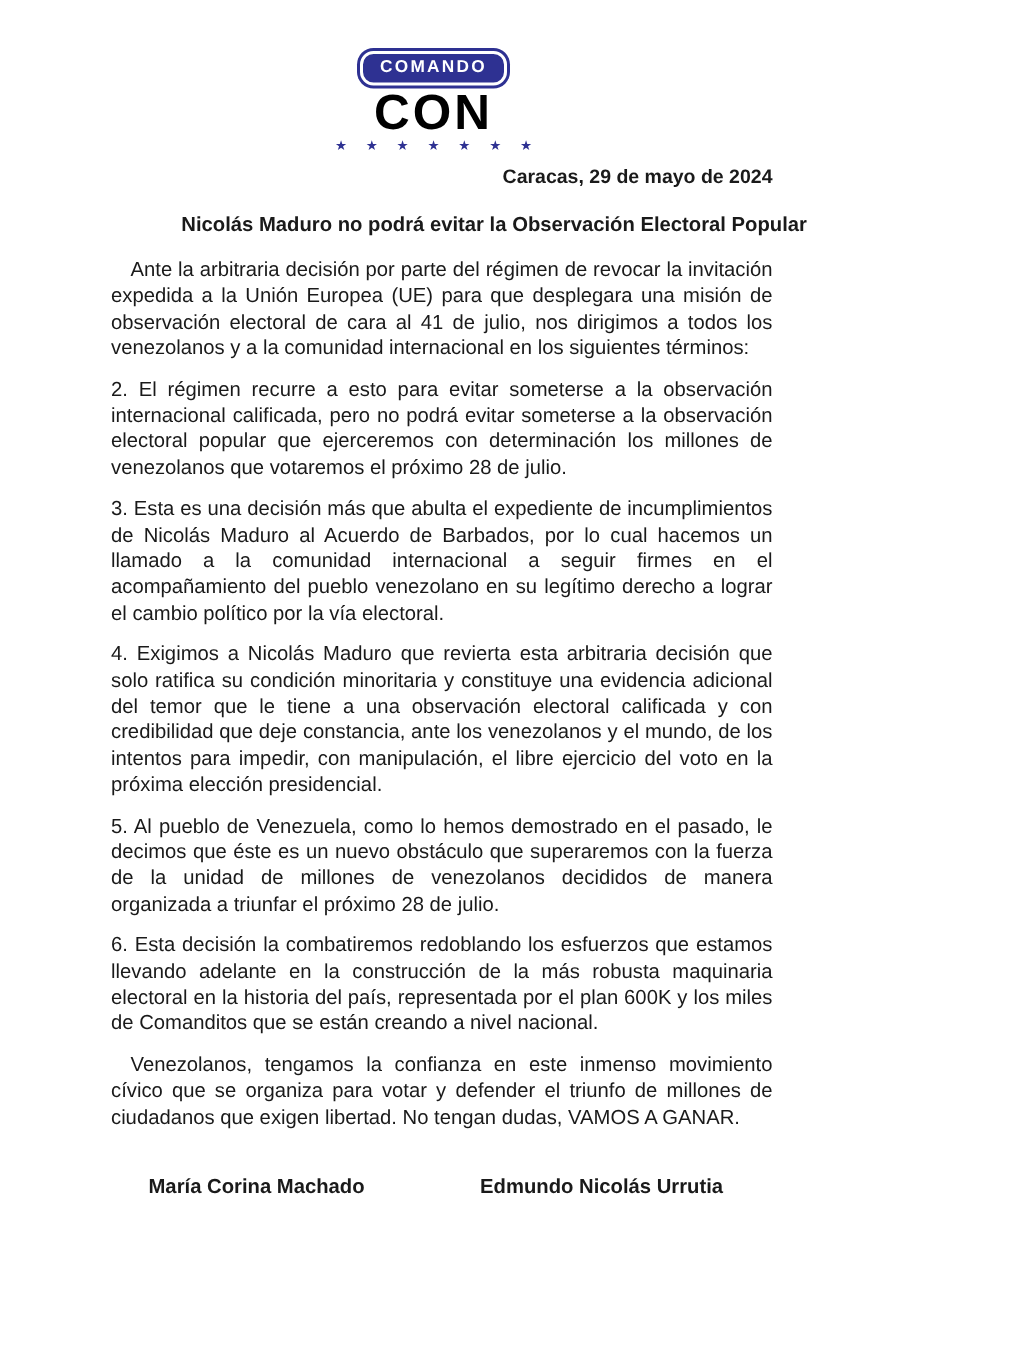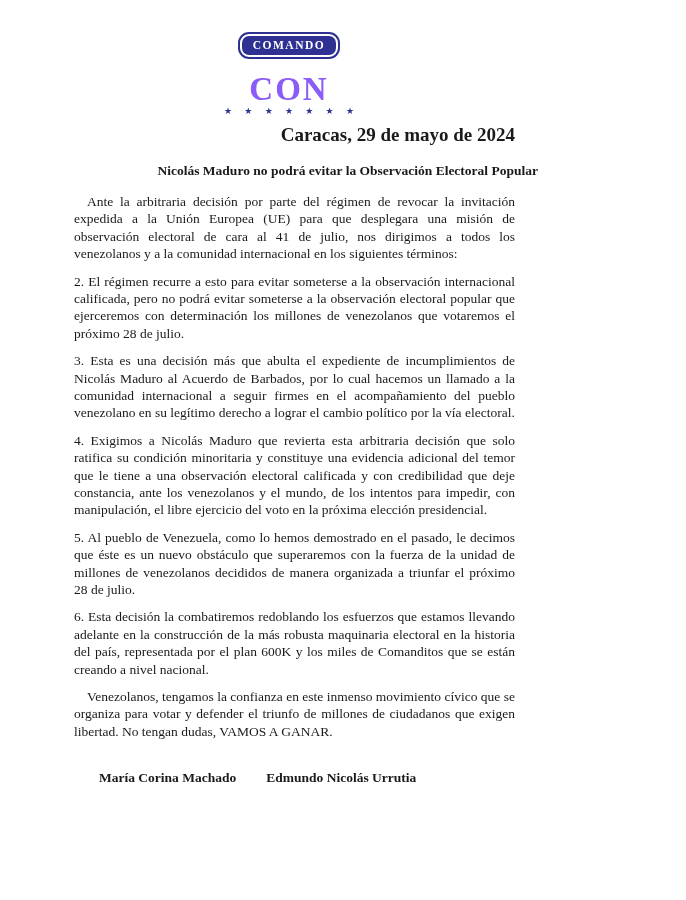--- a/index.html
+++ b/index.html
@@ -5,21 +5,21 @@
   html, body {
     margin: 0;
     padding: 0;
     background: #ffffff;
   }
   .page {
     position: relative;
     width: 578px;
     height: 900px;
     background: #ffffff;
-    font-family: Liberation Serif, serif;
+    font-family: Liberation Sans, sans-serif;
     color: #1a1a1a;
     overflow: hidden;
   }
 
   
   .logo {
     text-align: center;
     padding-top: 34px;
     line-height: 1;
   }
@@ -30,47 +30,47 @@
     font-weight: bold;
     font-size: 11.5px;
     letter-spacing: 1.5px;
     padding: 4px 11px 3px;
     border: 2px solid #ffffff;
     border-radius: 9px;
     box-shadow: 0 0 0 2px #2e3192;
     margin-bottom: 3px;
   }
   .logo-con {
-    color: #8b5cf6;
+    color: #000000;
     font-size: 33px;
     font-weight: bold;
     letter-spacing: 2px;
     line-height: 0.8;
-    margin-top: 16px;
+    margin-top: 2px;
   }
   .logo-vzla {
     color: #3399dd;
     font-size: 33px;
     font-weight: bold;
     letter-spacing: 0.5px;
     line-height: 0.78;
   }
   .logo-stars {
     color: #2e3192;
     font-size: 9px;
     letter-spacing: 5px;
     margin-top: 5px;
     padding-left: 5px;
   }
 
   
   .dateline {
     text-align: right;
     font-weight: bold;
-    font-size: 19px;
+    font-size: 13px;
     margin: 8px 63px 0 0;
   }
   .doc-title {
     text-align: right;
     font-weight: bold;
     font-size: 13.5px;
     margin: 17px 40px 0;
   }
 
   
@@ -89,20 +89,21 @@
   .body p.small-indent {
     text-indent: 4px;
   }
 
   
   .signatures {
     display: flex;
     align-items: flex-end;
     margin: 30px 63px 0 74px;
     font-size: 13.5px;
+    gap: 47px;
   }
   .sig-name {
     font-weight: bold;
     white-space: nowrap;
   }
   .sig-role {
     font-weight: normal;
     font-size: 13px;
     line-height: 16.5px;
     white-space: nowrap;

